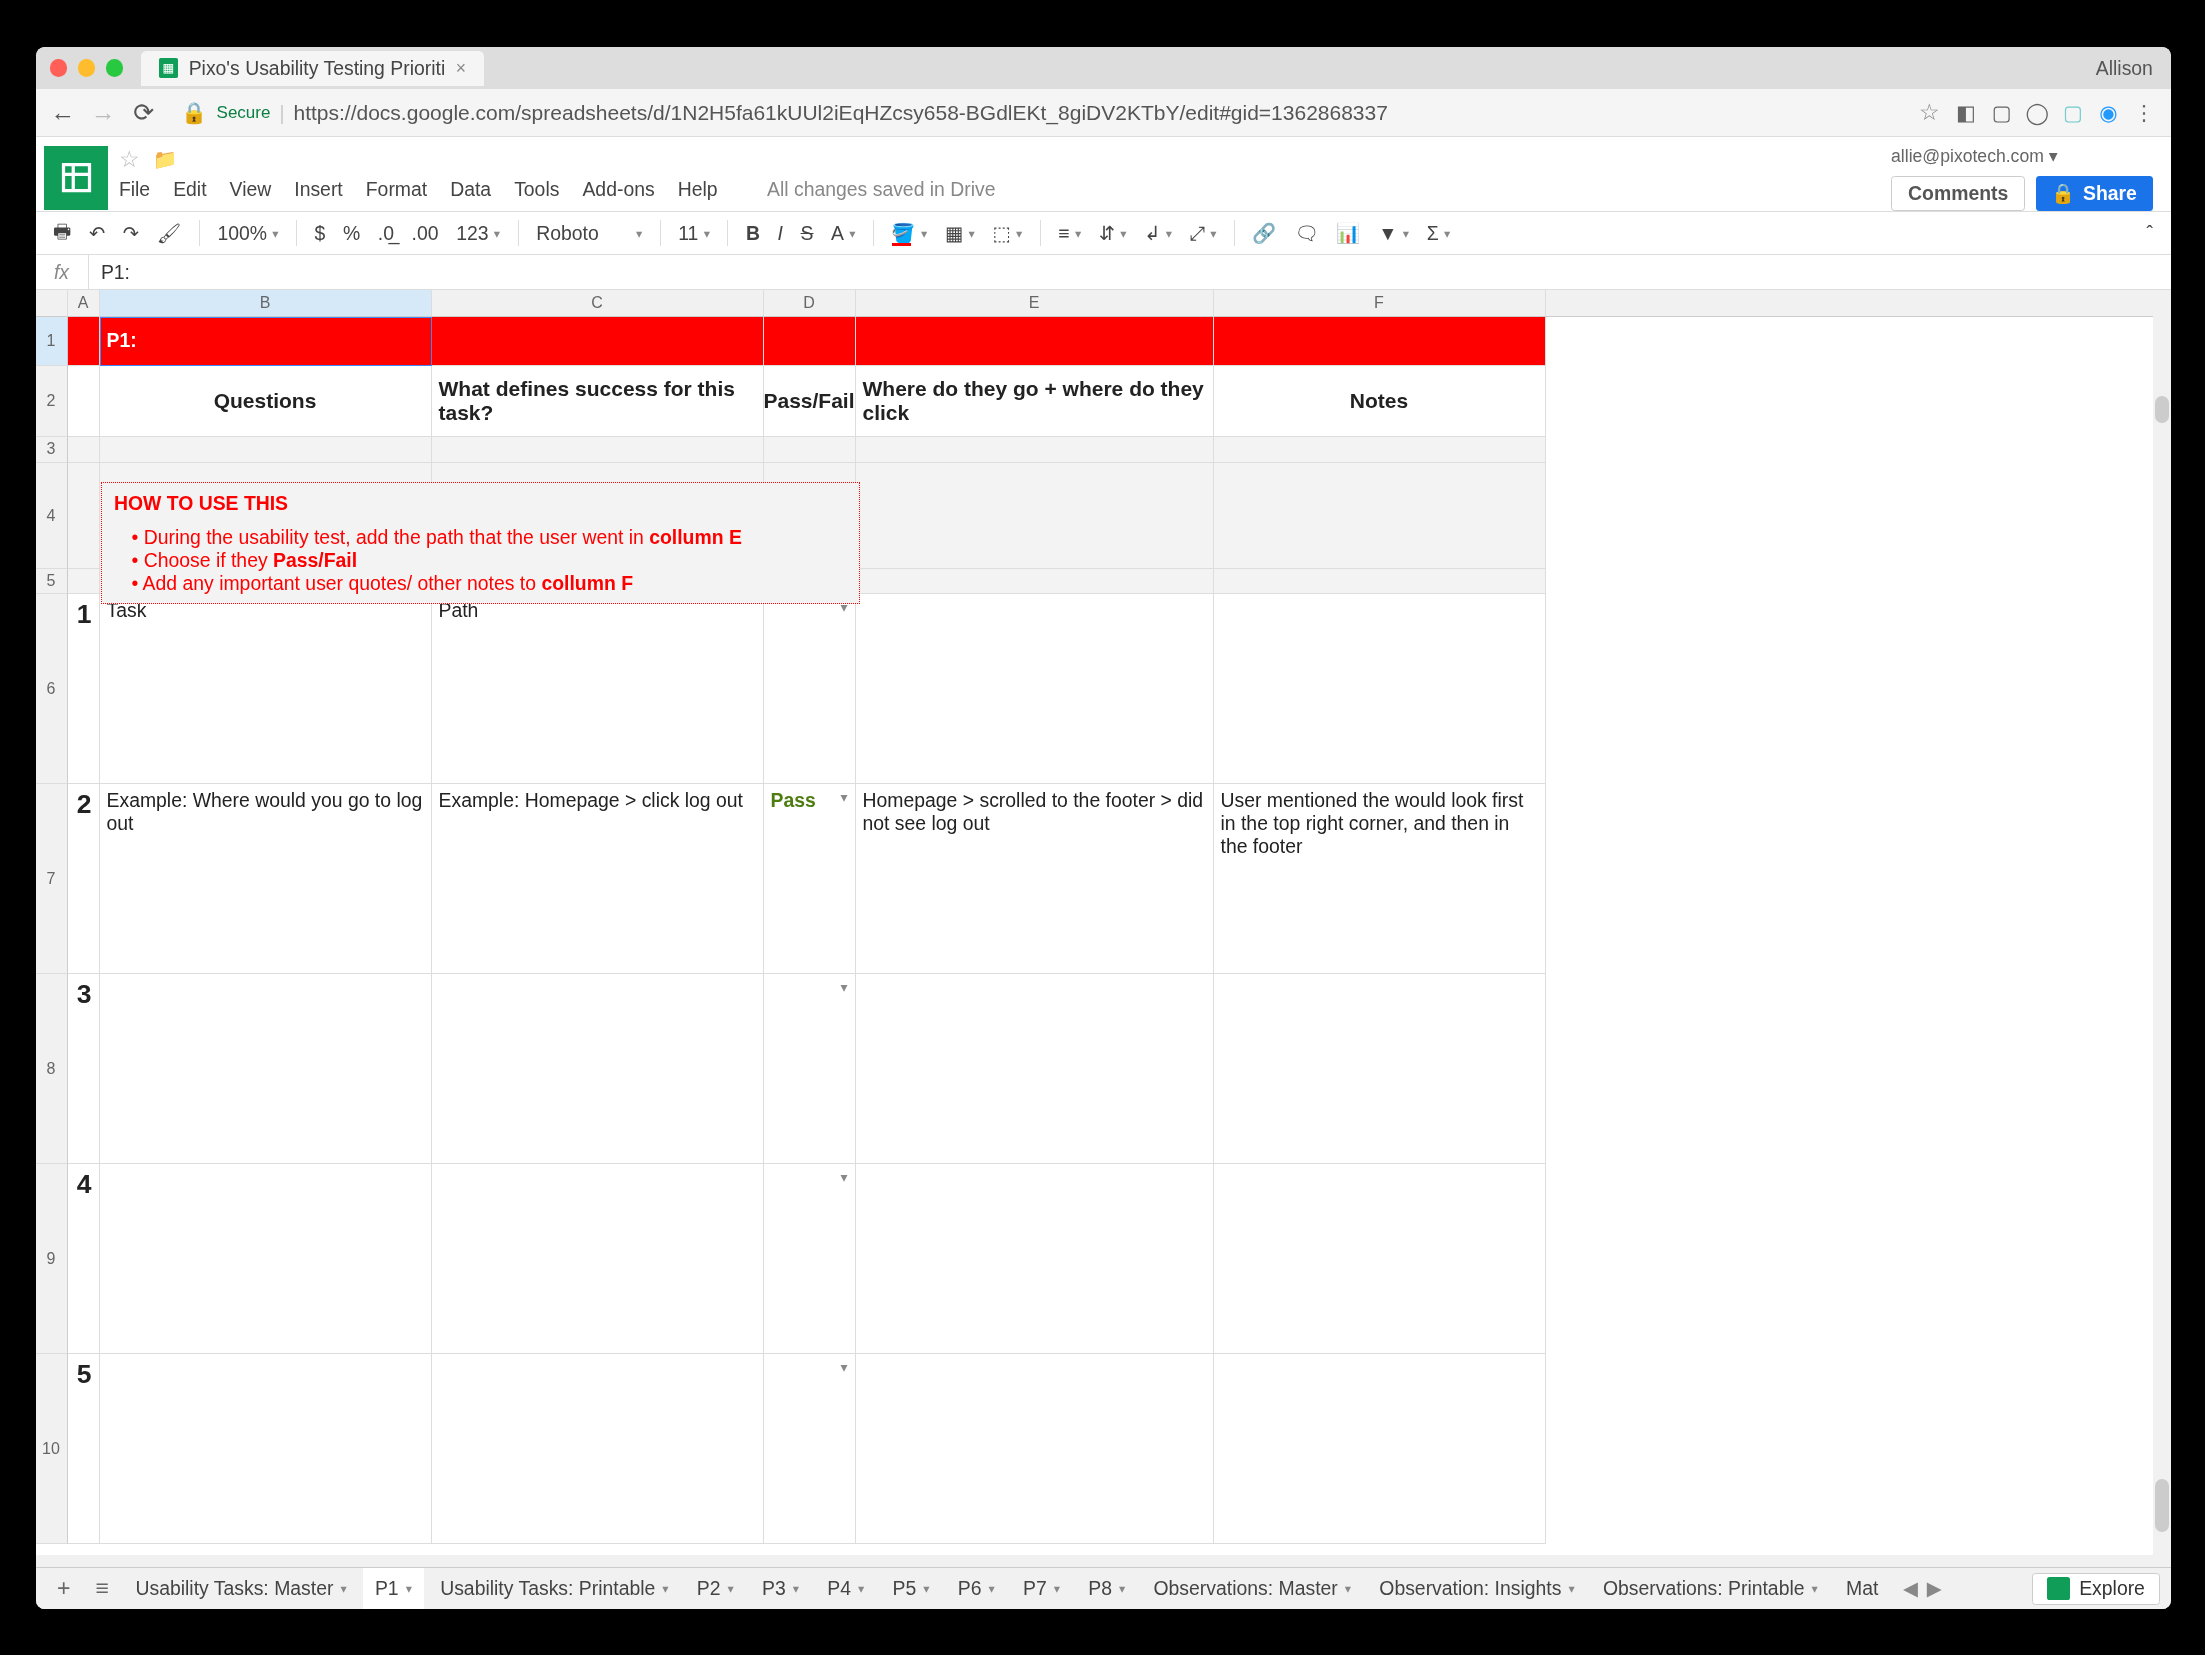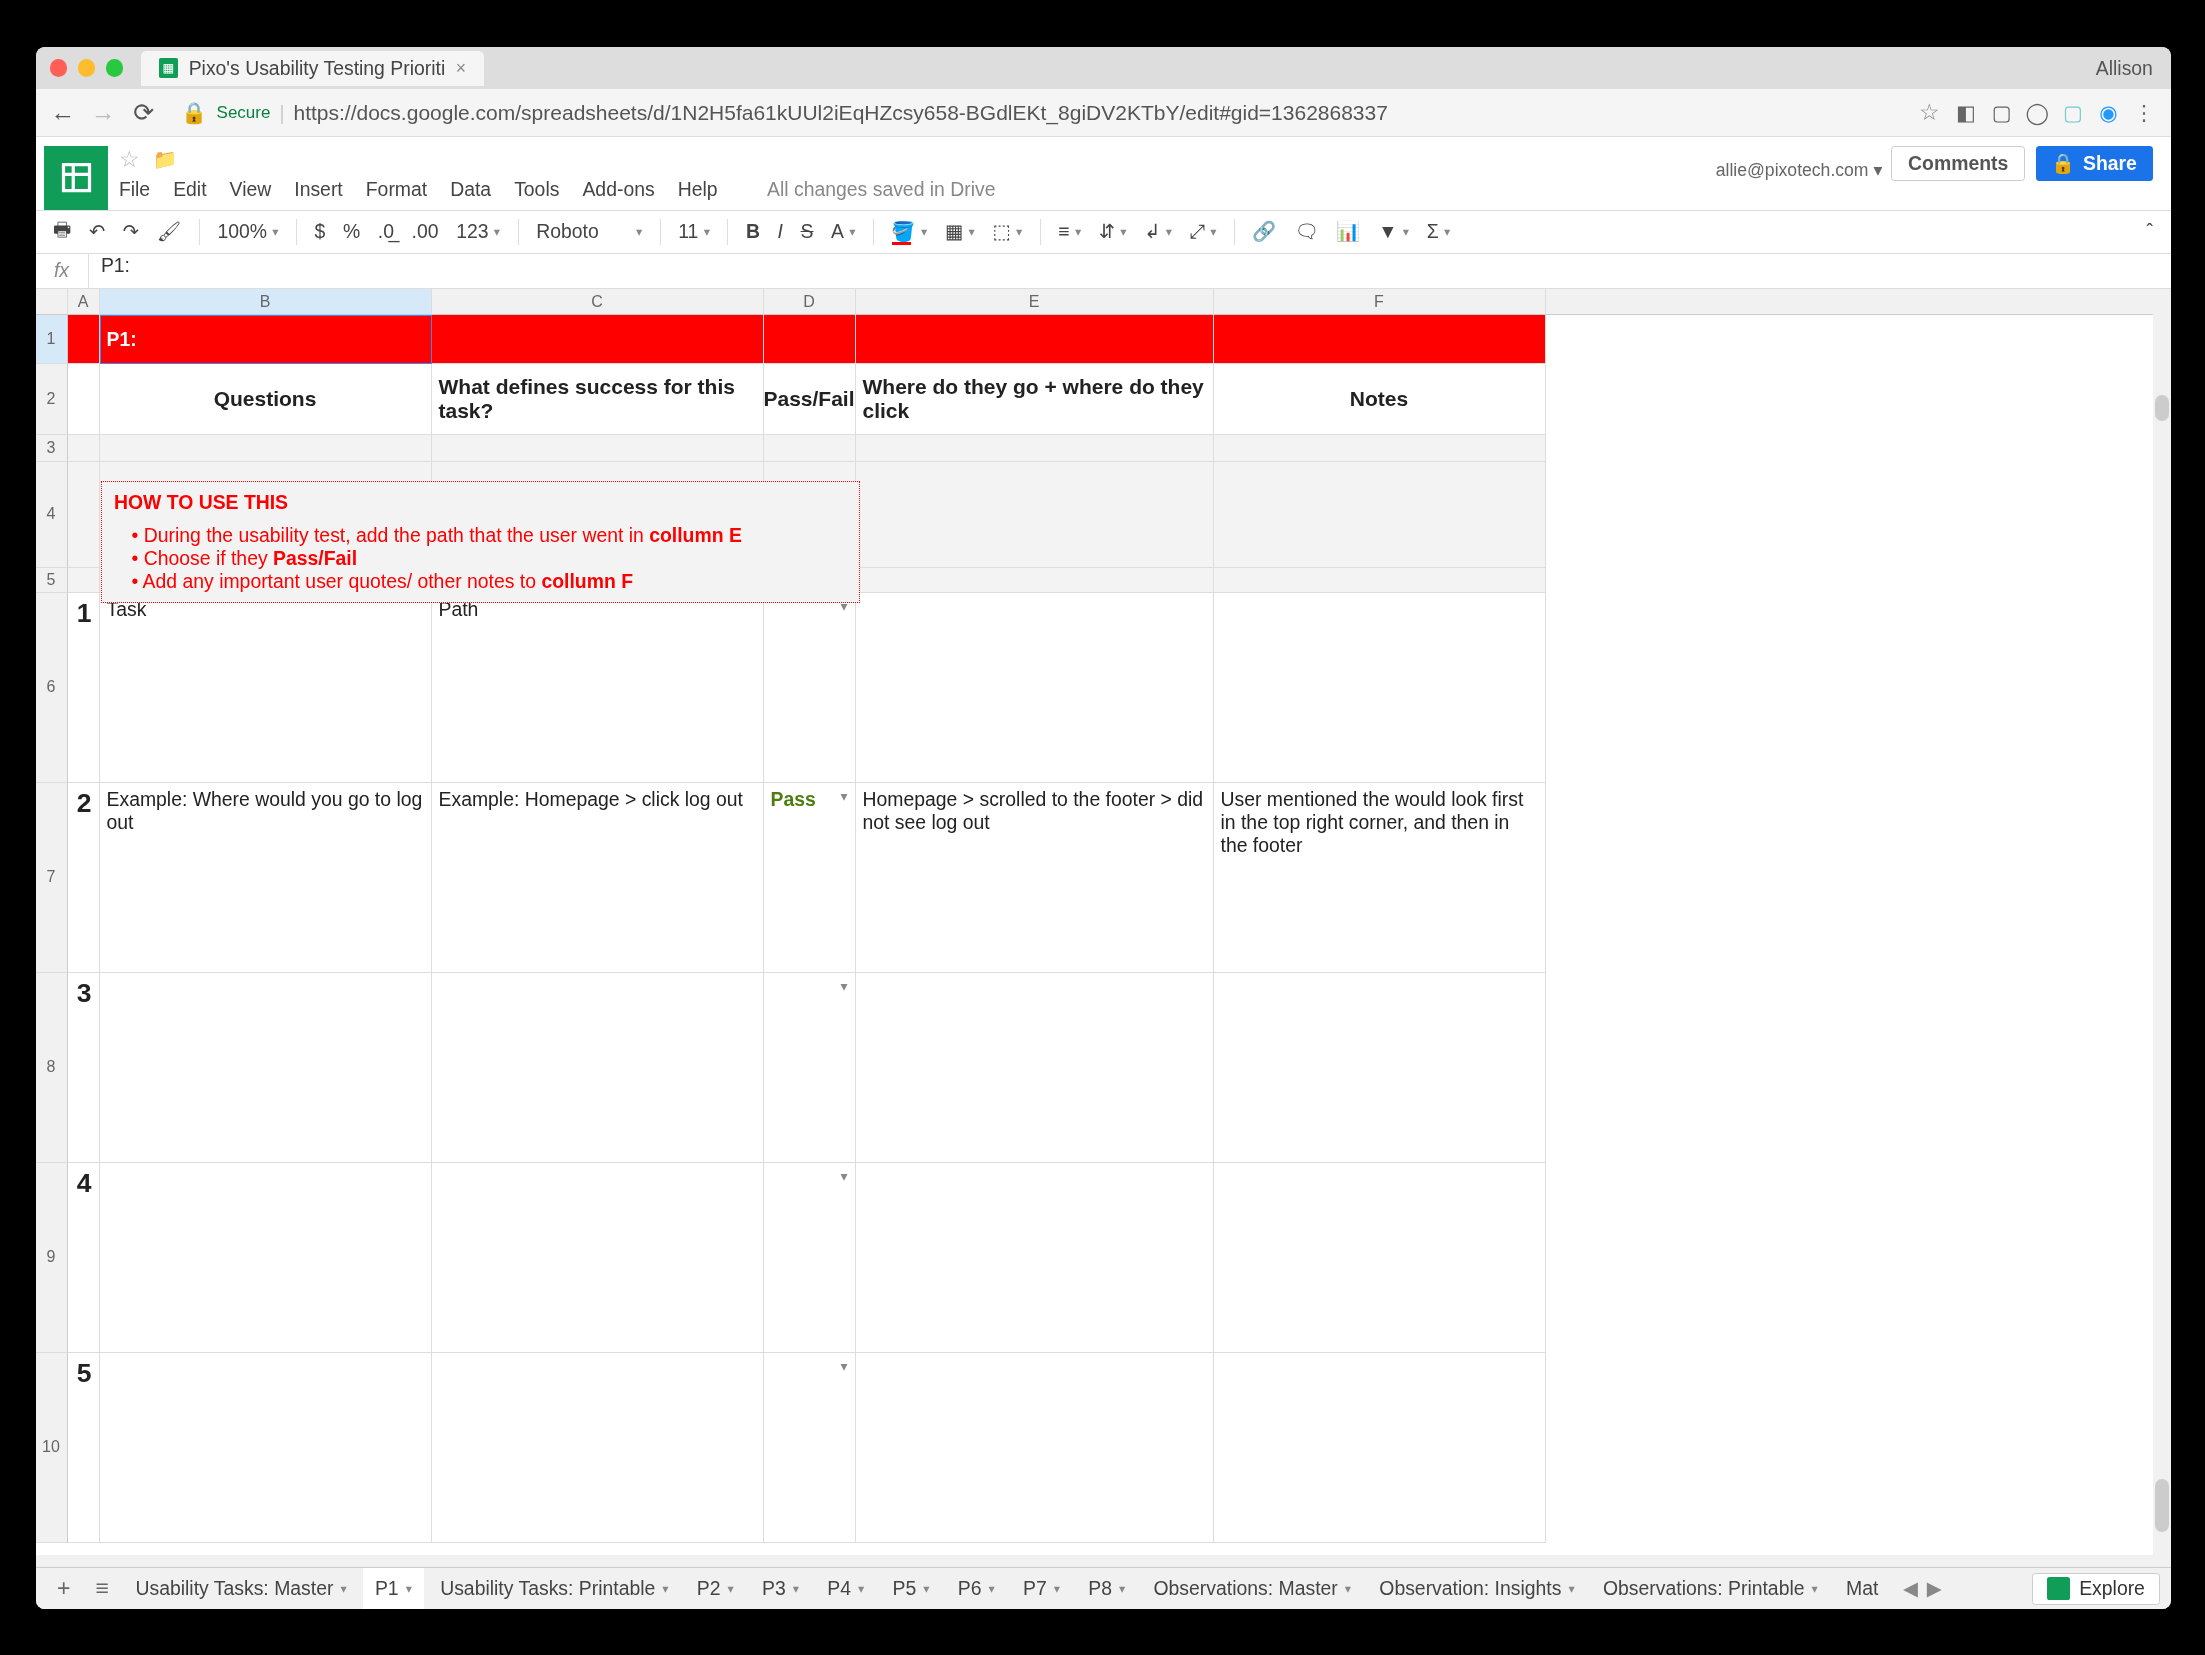--- a/index.html
+++ b/index.html
@@ -22,34 +22,34 @@
 .docheader{padding:8.8px 17.6px 0 8.8px;display:flex;align-items:flex-start}
 .doc-logo{width:64px;height:64px;background:#0f9d58;display:flex;align-items:center;justify-content:center;margin-right:10.6px}
 .doc-logo svg{width:39px;height:39px;fill:#fff}
 .doc-main{flex:1}
 .doc-title-row{display:flex;align-items:center;gap:14px}
 .doc-title{font-size:28px;color:#333}
 .star{color:#bbb;font-size:23px}
 .folder{color:#888;font-size:19.4px}
 .menubar{display:flex;gap:23px;font-size:19.4px;color:#444;margin-top:5.3px}
 .save-status{color:#888;margin-left:26.5px}
-.doc-right{display:flex;align-items:flex-end;gap:8.8px}
+.doc-right{display:flex;flex-direction:column;gap:8.8px}
 .user-email{font-size:17.6px;color:#666}
 .btn-row{display:flex;gap:10.6px}
 .btn-comments{border:0.9px solid #ccc;border-radius:3.5px;padding:5.3px 16px;font-size:19.4px;font-weight:bold;color:#555;background:#fff}
 .btn-share{background:#1a73e8;color:#fff;border-radius:3.5px;padding:5.3px 16px;font-size:19.4px;font-weight:bold;display:flex;align-items:center;gap:7px}
 .toolbar{height:44px;border-top:0.9px solid #ddd;border-bottom:0.9px solid #ddd;display:flex;align-items:center;padding:0 17.6px;gap:17.6px;font-size:19.4px;color:#444}
 .tb-sep{width:0.9px;height:26.5px;background:#ddd}
 .tb-item{display:flex;align-items:center;gap:5.3px;cursor:pointer}
 .tb-drop{font-size:12.4px;color:#888}
 .bold{font-weight:bold}
 .ital{font-style:italic}
 .strike{text-decoration:line-through}
 .tb-collapse{margin-left:auto}
-.formula-bar{height:35px;border-bottom:0.9px solid #ddd;display:flex;align-items:flex-start}
+.formula-bar{height:35px;border-bottom:0.9px solid #ddd;display:flex;align-items:center}
 .fx{width:53px;text-align:center;color:#888;font-style:italic;font-size:19.4px;border-right:0.9px solid #ddd;height:100%;display:flex;align-items:center;justify-content:center}
 .fx-val{padding-left:12.4px;font-size:19.4px;color:#333}
 .sheet-area{flex:1;overflow:hidden;position:relative;background:#fff}
 .grid{display:grid;grid-template-columns:32px 32px 332px 332px 92px 358px 332px 1fr;font-size:19.4px;color:#222}
 .colheaders{display:contents}
 .ch{background:#f1f1f1;border-right:0.9px solid #ddd;border-bottom:0.9px solid #ccc;height:26.5px;display:flex;align-items:center;justify-content:center;font-size:16px;color:#666}
 .ch.corner{background:#f1f1f1}
 .ch.sel{background:#d6e9f8}
 .row{display:contents}
 .rh{background:#f1f1f1;border-right:0.9px solid #ccc;border-bottom:0.9px solid #ddd;display:flex;align-items:center;justify-content:center;font-size:16px;color:#666}

